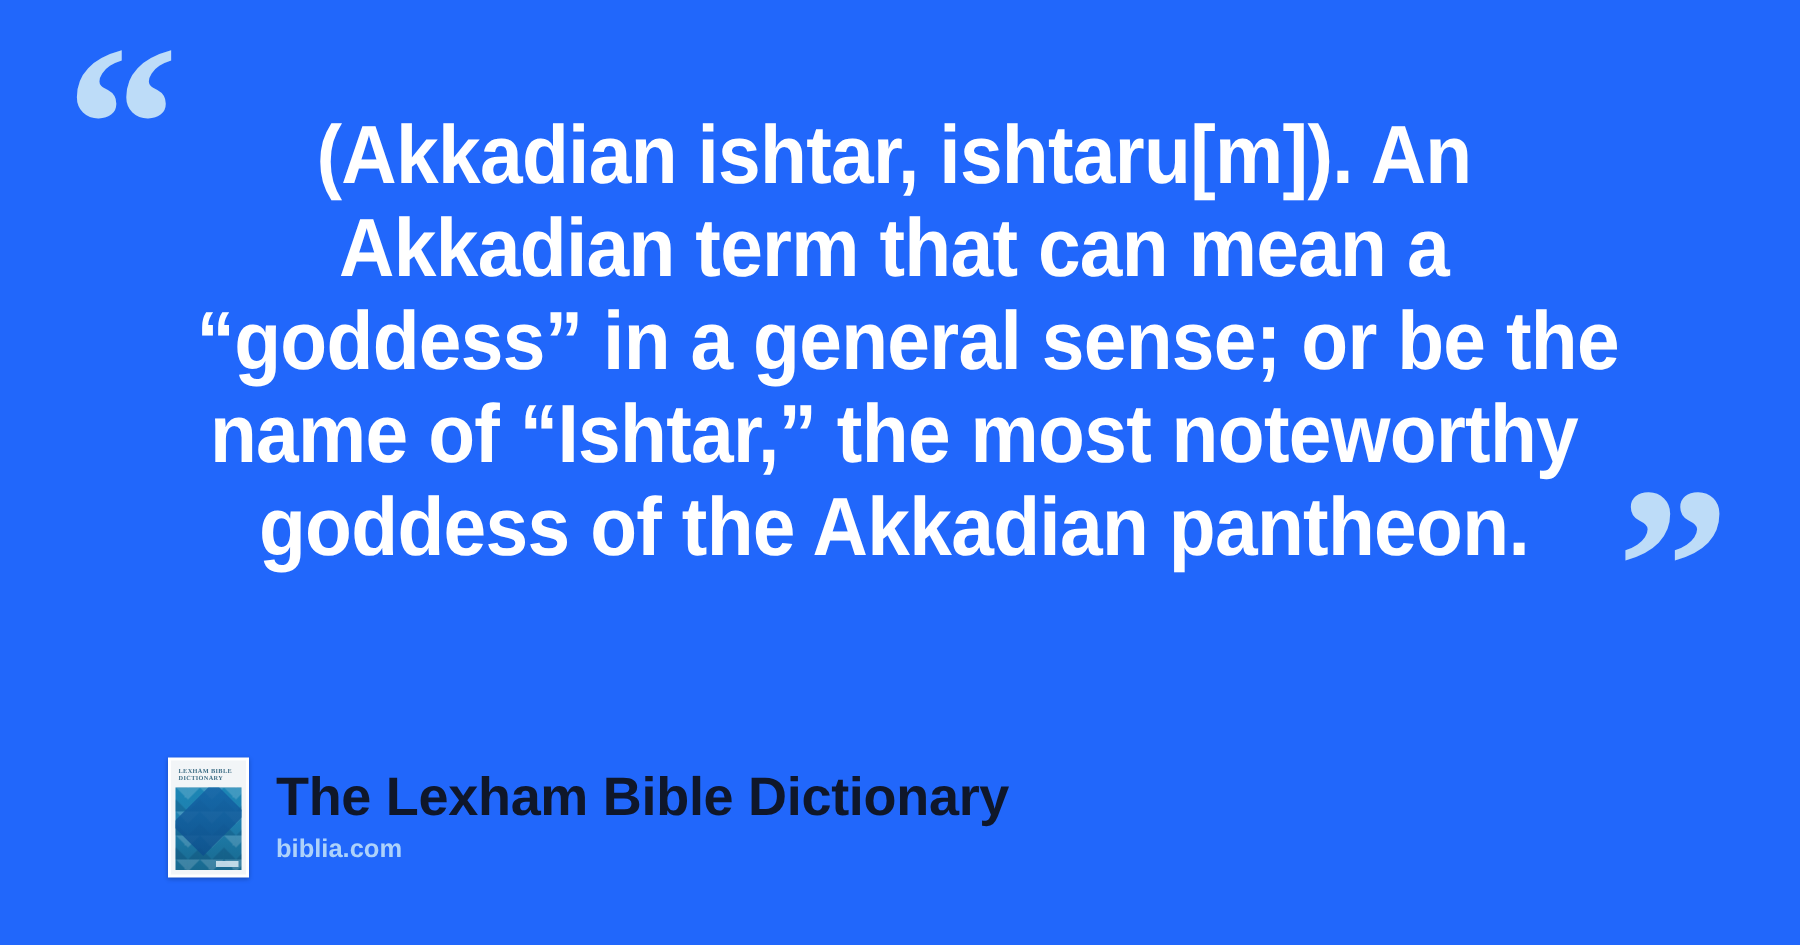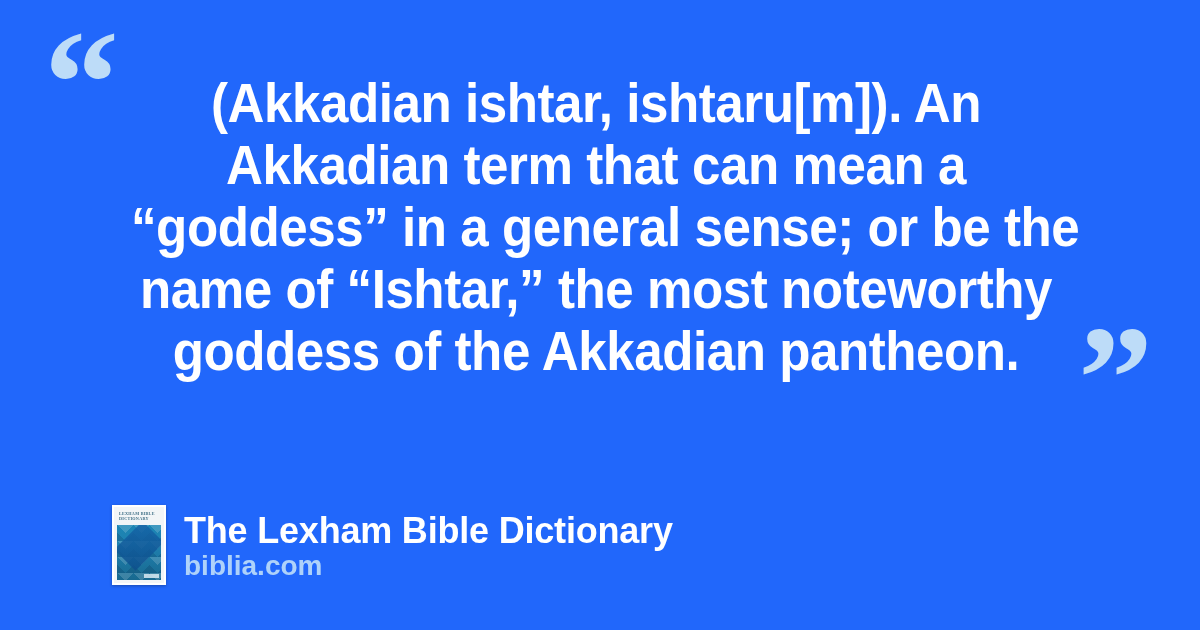--- a/index.html
+++ b/index.html
@@ -145,21 +145,21 @@
     font-weight: 700;
     font-size: 36px;
     line-height: 40px;
     letter-spacing: -0.2px;
     white-space: nowrap;
   }
   #source-url {
     color: #aed2fa;
     font-family: "Liberation Sans", sans-serif;
     font-weight: 700;
-    font-size: 28px;
+    font-size: 17px;
     line-height: 26px;
     margin-top: 2px;
     white-space: nowrap;
   }
 </style>
 </head>
 <body>
 
 <div id="card" style="background: rgb(33, 103, 251);">
 
@@ -180,19 +180,19 @@
     <div id="book-cover">
       <div class="cover-inner">
         <div class="cover-title">LEXHAM BIBLE DICTIONARY</div>
         <div class="cover-art">
           <span class="cover-badge"></span>
         </div>
       </div>
     </div>
 
     <div id="footer-text">
-      <div id="source-title" style="color: #ffffff;">The Lexham Bible Dictionary</div>
+      <div id="source-title" style="color: #0f172a;">The Lexham Bible Dictionary</div>
       <div id="source-url" style="color: rgb(174, 210, 250);">biblia.com</div>
     </div>
 
   </div>
 
 </div>
 
 </body></html>

